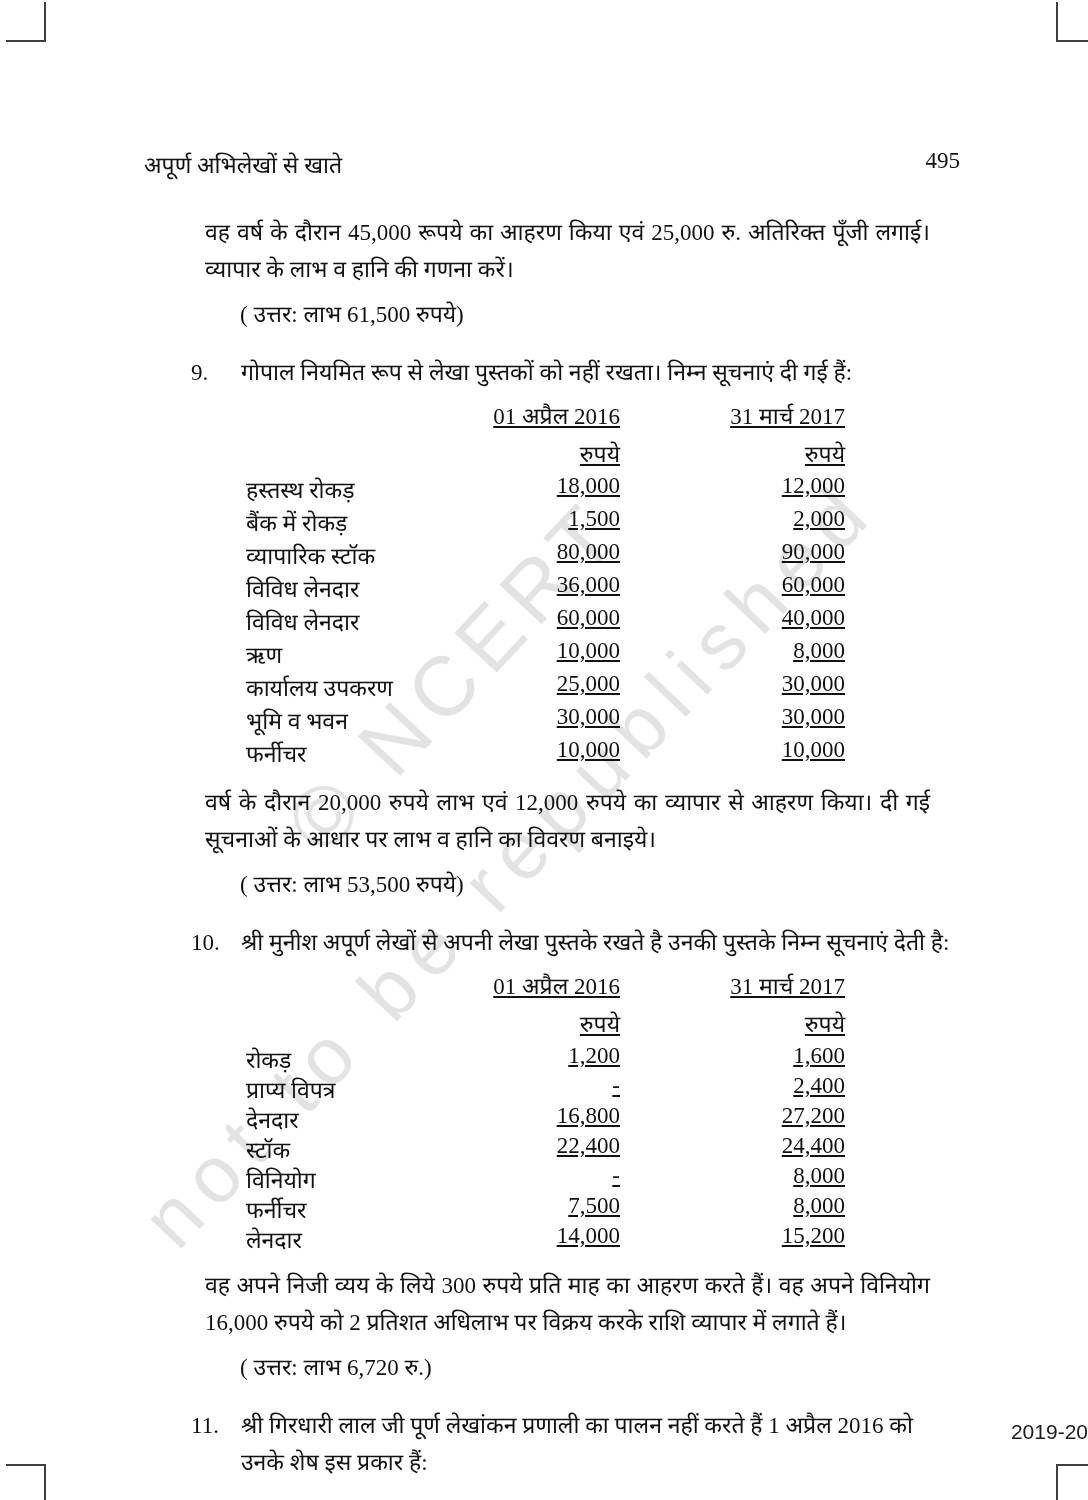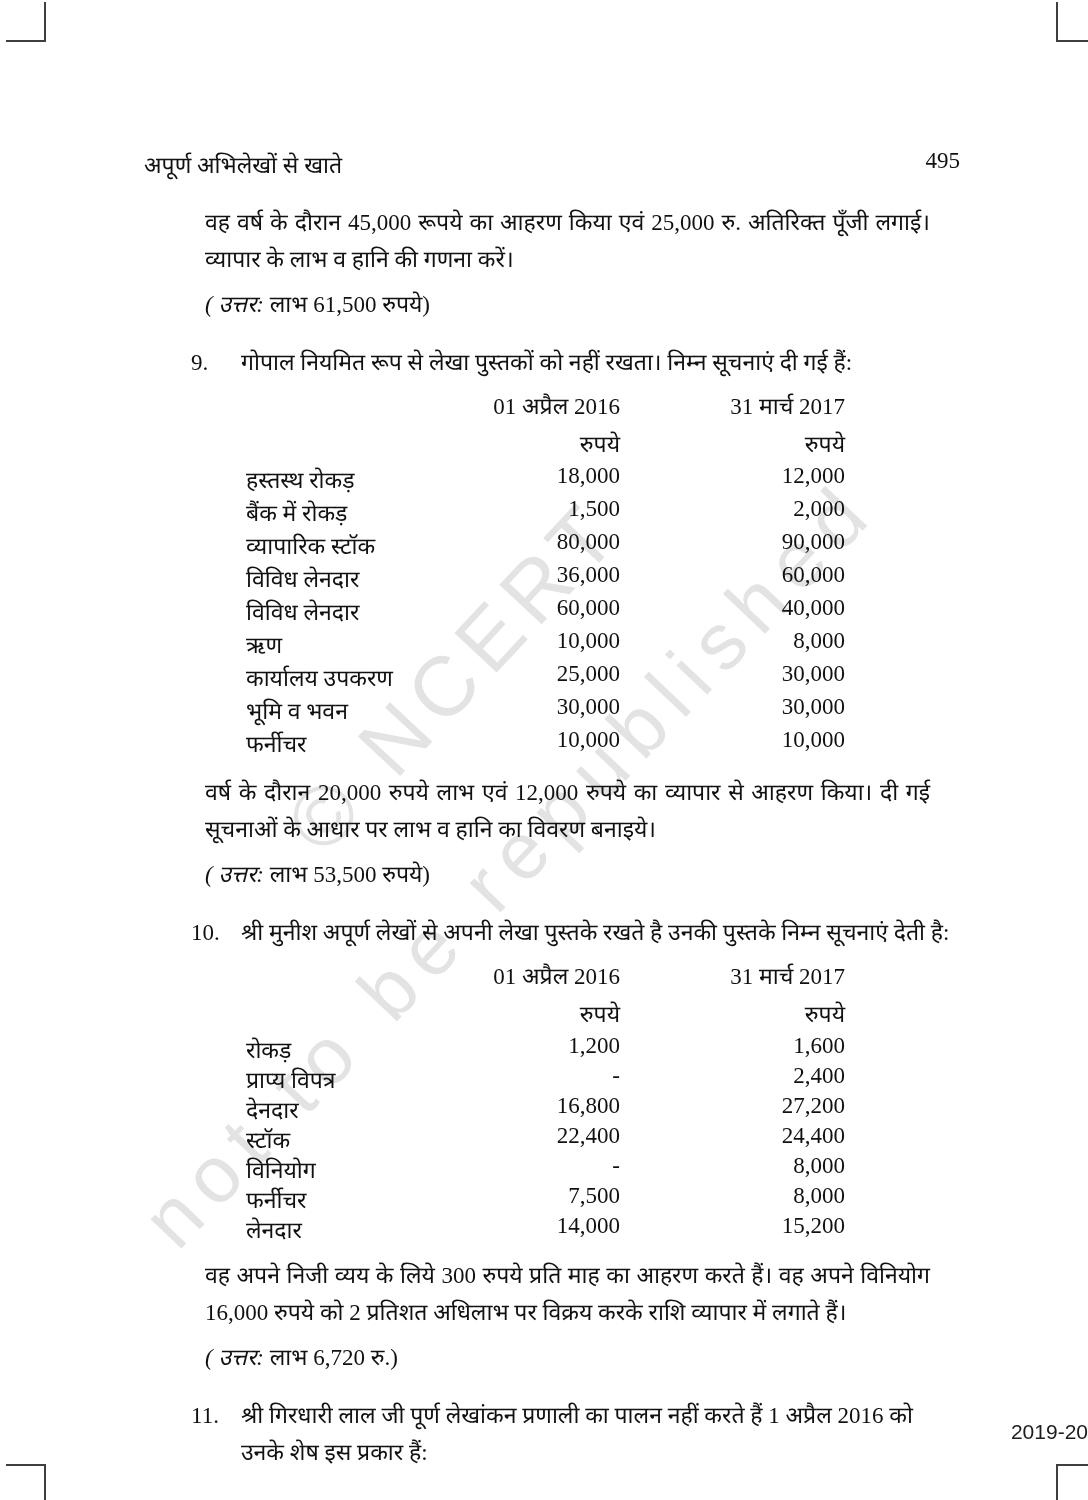--- a/index.html
+++ b/index.html
@@ -16,37 +16,37 @@
   
   .watermark{position:absolute;color:#e3e3e3;font-family:"Liberation Sans",sans-serif;
              white-space:nowrap;z-index:0;font-weight:400;}
   .wm1{left:303px;top:790px;font-size:84px;letter-spacing:10px;
        transform:rotate(-47deg);transform-origin:left center;}
   .wm2{left:158px;top:1188px;font-size:80px;letter-spacing:13px;
        transform:rotate(-46.5deg);transform-origin:left center;}
 
   .header{position:absolute;left:144px;right:128px;top:148px;display:flex;
           justify-content:space-between;z-index:1;font-size:23px;}
-  .content{position:absolute;left:133px;width:827px;top:190px;z-index:1;}
+  .content{position:absolute;left:133px;width:827px;top:200px;z-index:1;}
 
   .para{margin:14px 30px 0 72px;font-size:23px;line-height:37px;text-align:justify;}
   .answer{margin:10px 0 0 72px;font-size:23px;line-height:34px;}
-  .ans-label{font-style:italic;}
+  .ans-label{margin-left:35px;}
 
   .question{display:flex;margin-top:22px;}
   .qnum{flex:0 0 50px;margin-left:58px;font-size:23px;line-height:37px;}
   .qtext{flex:1;font-size:23px;line-height:37px;margin:0;padding-right:10px;}
 
   .table{position:relative;margin-top:8px;}
   .trow{position:relative;height:33px;}
   .t10 .trow{height:30px;}
   .trow.thead{height:38px;}
   .trow.curr{height:36px;}
   .tlabel{position:absolute;left:113px;font-size:23px;white-space:nowrap;}
-  .tval{position:absolute;width:210px;text-align:right;font-size:23px;white-space:nowrap;}
+  .tval{position:absolute;width:210px;text-align:right;font-size:23px;white-space:nowrap;text-decoration:underline;}
   .c1{left:277px;}
   .c2{left:502px;}
 
   .footer{position:absolute;left:0;right:0;top:1420px;text-align:right;z-index:1;
           font-family:"Liberation Sans",sans-serif;font-size:21px;color:#1c1c1c;}
 </style>
 </head>
 <body>
 
 <div class="page">

